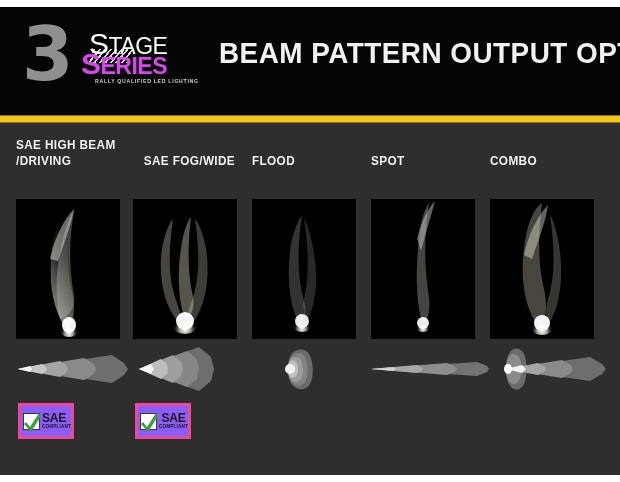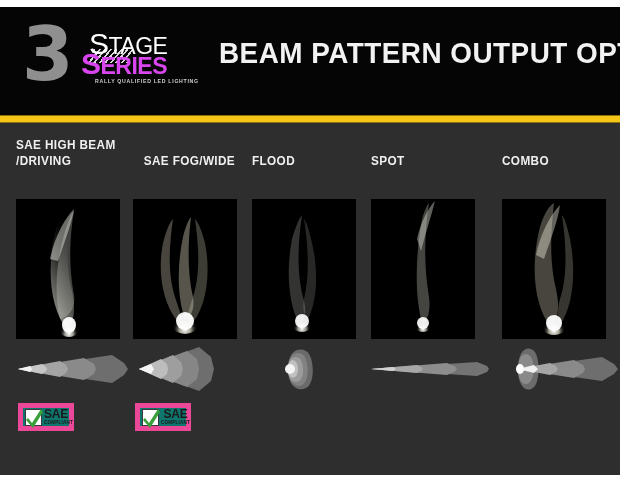--- a/index.html
+++ b/index.html
@@ -72,21 +72,21 @@
     box-sizing:border-box;
   }
 
   
   .columns{
     position:absolute;left:0;top:124px;width:620px;height:344px;
   }
   .col{position:absolute;top:0;width:116px;height:344px;text-decoration:underline;}
   .col-0{left:16px;}  .col-1{left:133px;text-align:center;}
   .col-2{left:252px;} .col-3{left:371px;}
-  .col-4{left:502px;}
+  .col-4{left:490px;}
 
   .col-label{
     position:absolute;left:0;top:0;width:120px;
     color:#f0f0f0;font-size:12.5px;font-weight:bold;line-height:16px;
     letter-spacing:.4px;
     transform:scaleX(.94);transform-origin:left top;
   }
   .col-0 .col-label{top:6px;}
   .col-1 .col-label{top:22px;}
   .col-2 .col-label{top:22px;}
@@ -102,22 +102,22 @@
 
   
   .spread{
     position:absolute;left:-8px;top:214px;width:132px;height:48px;
   }
   .spread svg{display:block;width:132px;height:48px;}
 
   
   .sae-badge{
     position:absolute;left:2px;top:272px;
-    width:56px;height:28px;background:#0f766e;
-    border:5px solid #ec4899;box-sizing:border-box;
+    width:56px;height:36px;background:#8b5cf6;
+    border:3px solid #ec4899;box-sizing:border-box;
     display:flex;align-items:center;
   }
   .sae-check{
     width:17px;height:17px;margin-left:2px;flex:0 0 auto;
     background:#ffffff;border:1px solid #3a3a3a;box-sizing:border-box;
     position:relative;
   }
   .sae-check svg{position:absolute;left:-1px;top:-3px;}
   .sae-text{margin-left:2px;line-height:1;}
   .sae-main{

